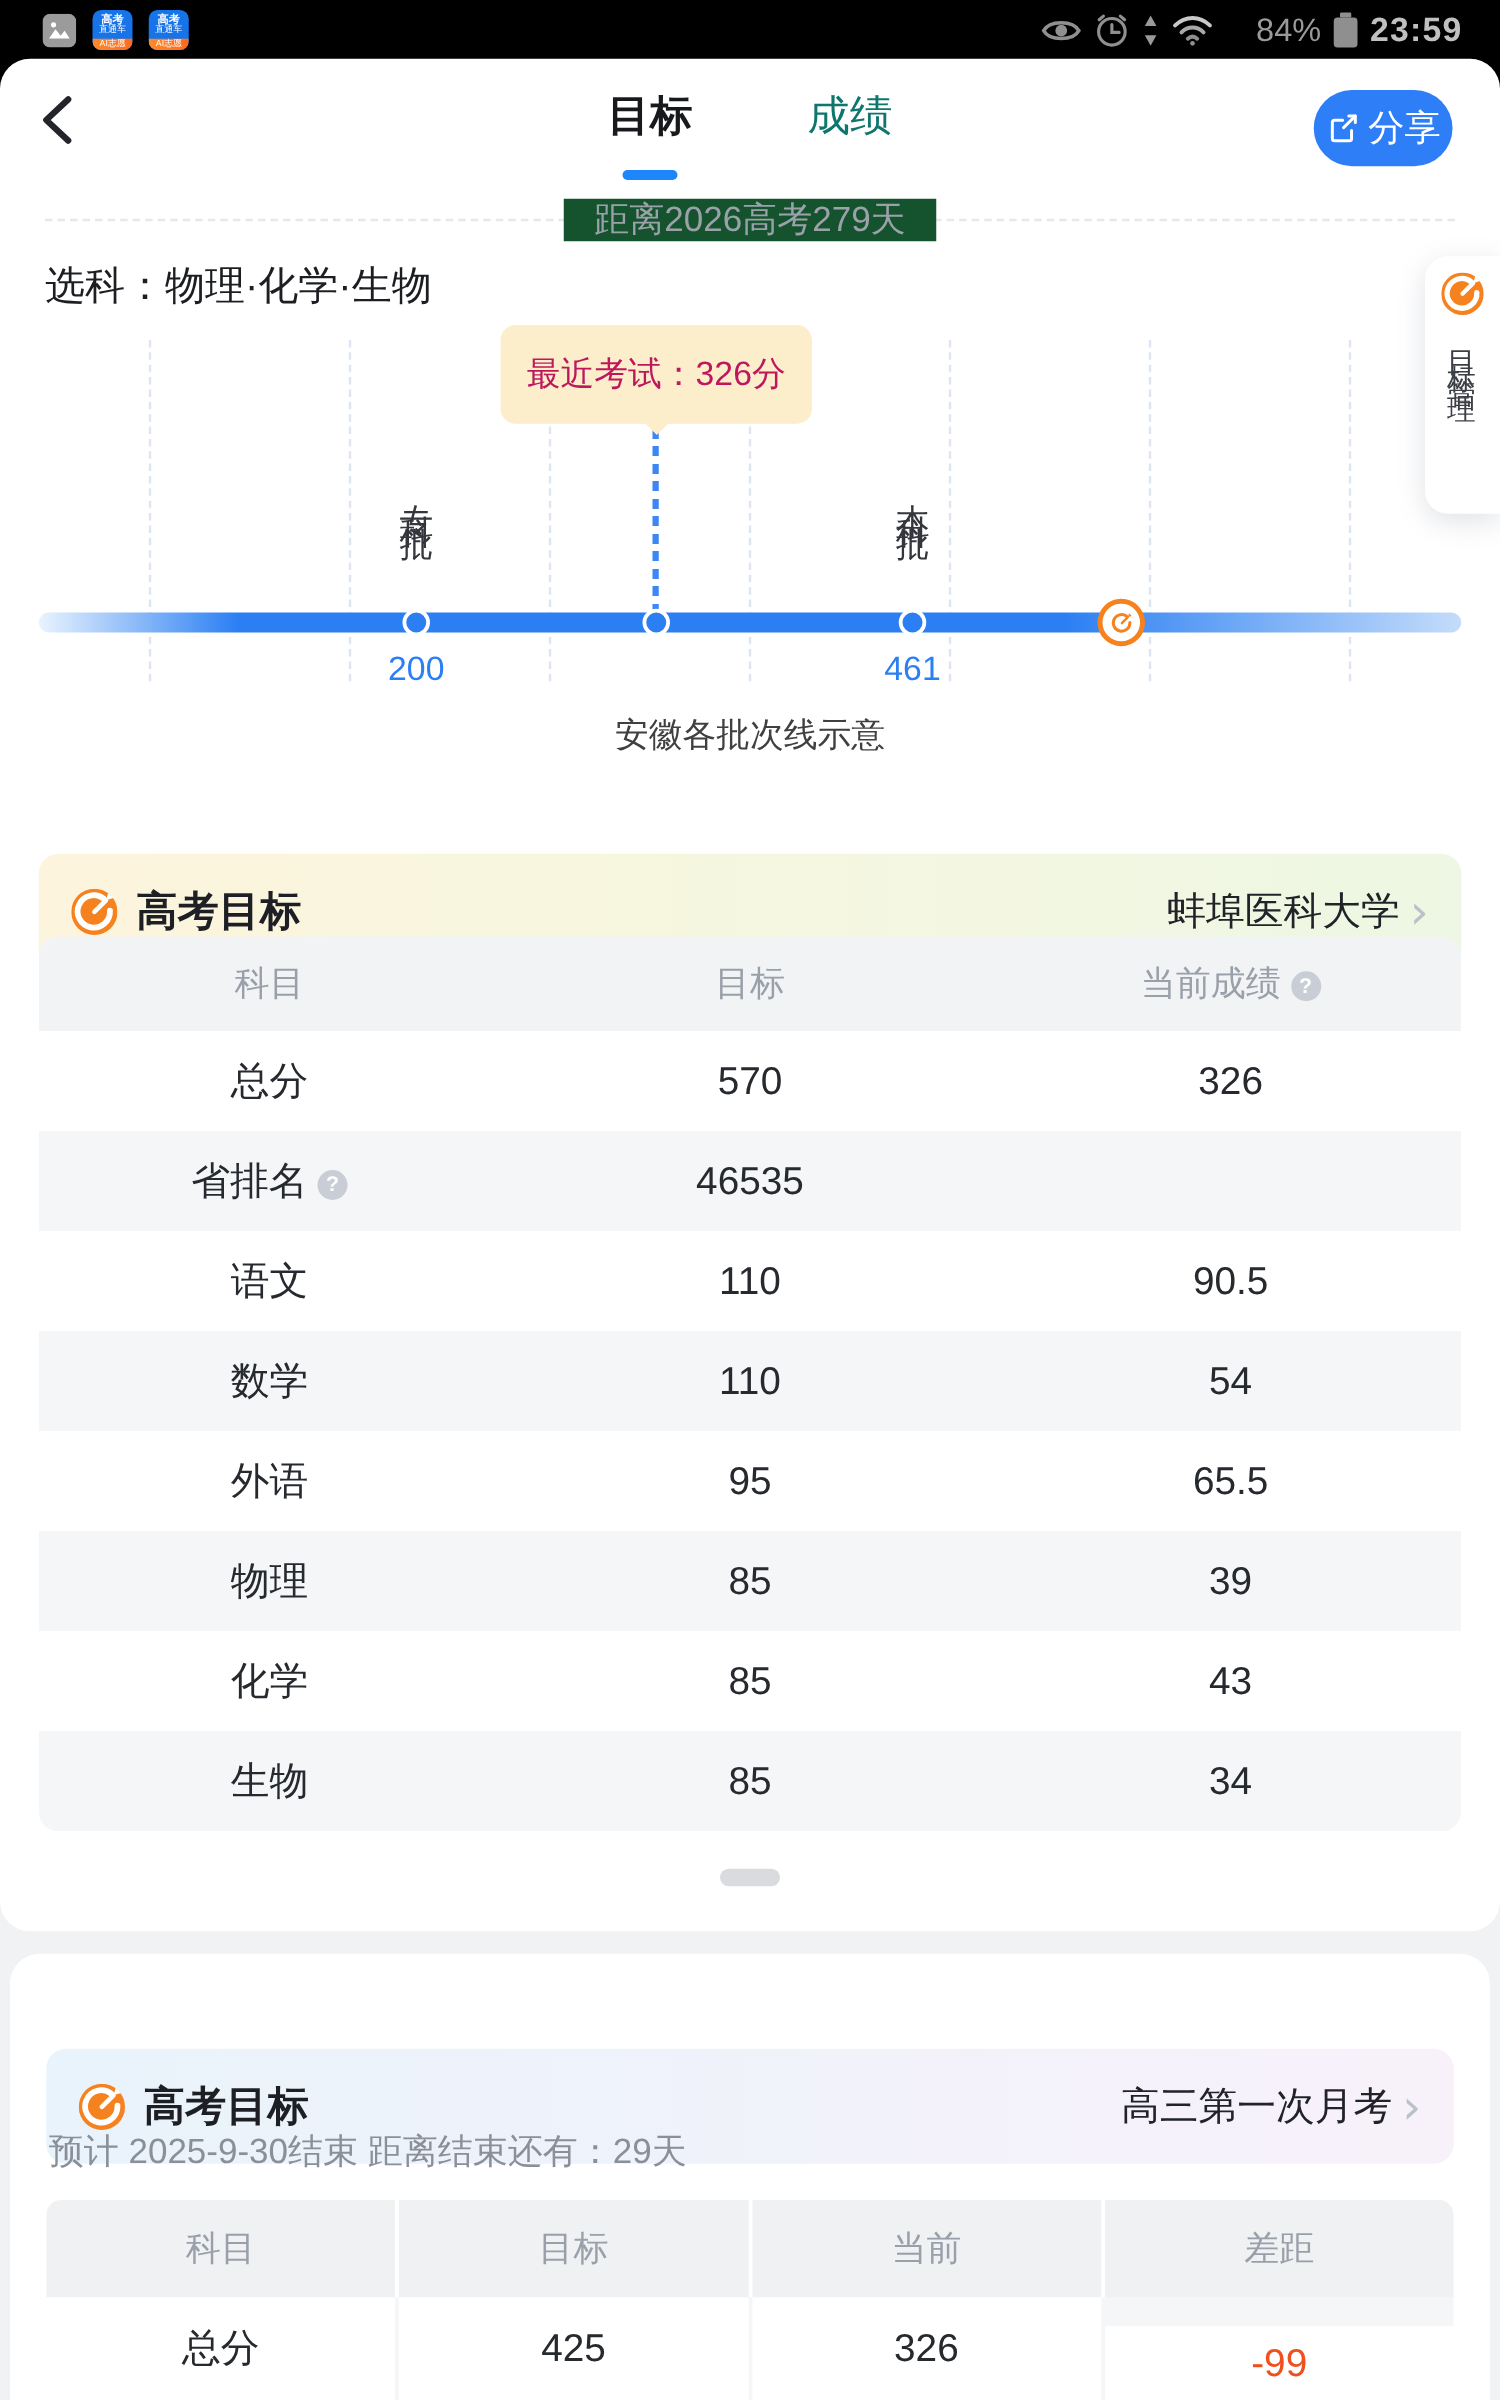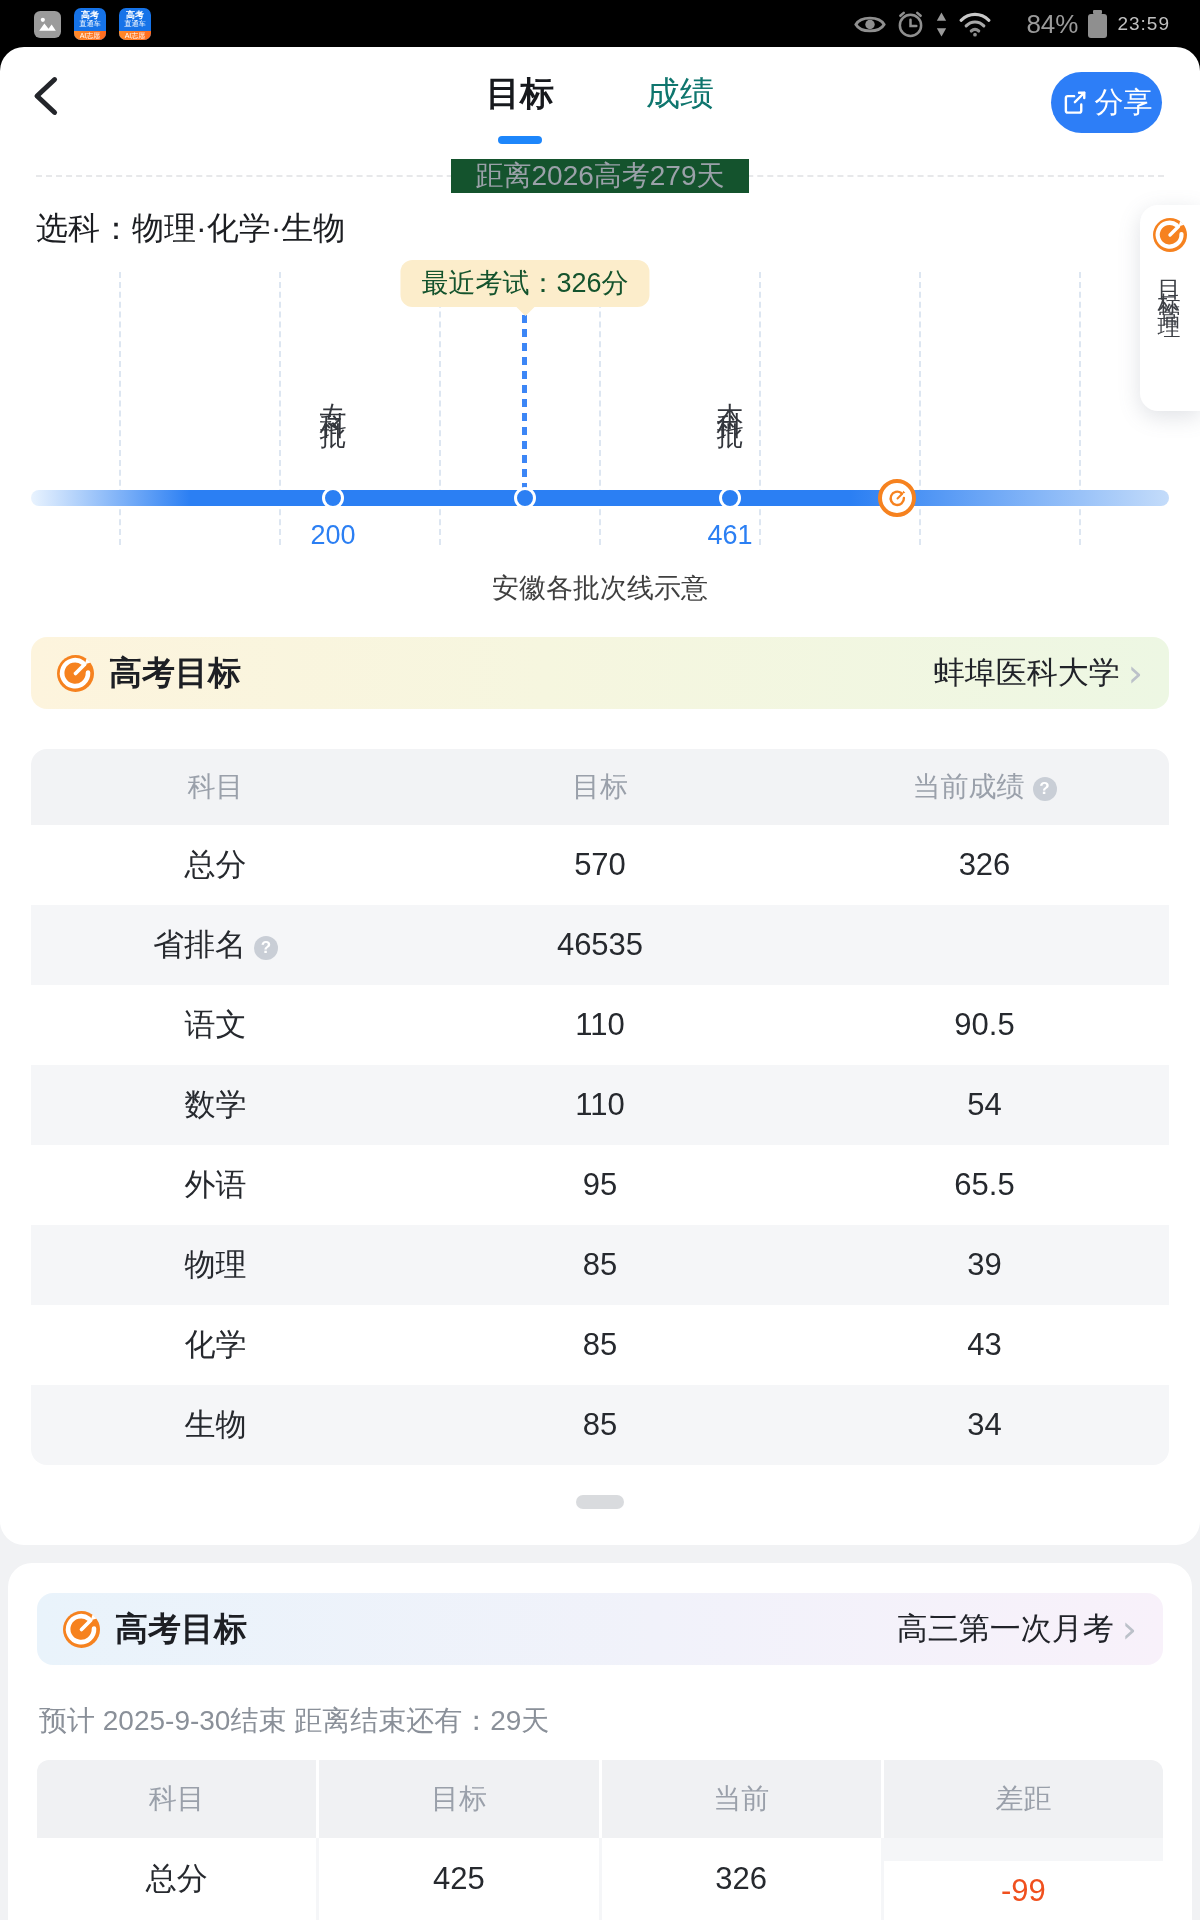--- a/index.html
+++ b/index.html
@@ -13,21 +13,21 @@
   .statusbar{position:absolute;top:0;left:0;width:1200px;height:71px;background:#000;}
   .sb-left{position:absolute;left:34px;top:8px;display:flex;gap:13px;align-items:center;height:32px;}
   .sb-right{position:absolute;right:30px;top:8px;display:flex;gap:10px;align-items:center;height:32px;}
   .shot-icon{width:27px;height:27px;}
   .app-badge{width:32px;height:32px;border-radius:7px;overflow:hidden;background:#1673e8;display:flex;flex-direction:column;}
   .app-badge .ab-top{flex:1;display:flex;flex-direction:column;align-items:center;justify-content:center;color:#fff;line-height:1;}
   .app-badge .ab-l1{font-size:9px;font-weight:bold;}
   .app-badge .ab-l2{font-size:8px;transform:scale(.9);}
   .app-badge .ab-foot{height:9px;background:linear-gradient(90deg,#ff8a2a,#ff6a1e);color:#fff;font-size:7px;line-height:9px;text-align:center;transform-origin:center;}
   .sb-text{color:#9a9a9a;font-size:26px;margin-left:24px;}
-  .sb-time{color:#c0c0c0;font-size:19px;font-weight:normal;letter-spacing:1px;}
+  .sb-time{color:#c0c0c0;font-size:27px;font-weight:bold;letter-spacing:1px;}
   .battery{width:19px;height:28px;position:relative;}
   .battery .tip{position:absolute;top:0;left:5px;width:9px;height:4px;background:#8f8f8f;border-radius:1px;}
   .battery .body{position:absolute;top:4px;left:0;width:19px;height:24px;background:#8f8f8f;border-radius:3px;}
   
   .sheet1{position:absolute;top:47px;left:0;width:1200px;height:1498px;background:#fff;border-radius:24px;z-index:2;}
   
   .back-btn{position:absolute;left:26px;top:27px;width:44px;height:44px;}
   .tab{position:absolute;top:26px;width:140px;text-align:center;font-size:34px;line-height:40px;}
   .tab-goal{left:450px;color:#17191d;font-weight:bold;}
   .tab-score{left:610px;color:#0f766e;}
@@ -35,39 +35,39 @@
   .share-btn{position:absolute;left:1051px;top:25px;width:111px;height:61px;border-radius:31px;background:#2d7ef7;
     display:flex;align-items:center;justify-content:center;gap:7px;color:#fff;font-size:29px;}
   
   .dash-line{position:absolute;left:36px;top:128px;width:1128px;border-top:2px dashed #e7e8ea;}
   .countdown-wrap{position:absolute;left:0;top:112px;width:100%;text-align:center;}
   .countdown-wrap span{display:inline-block;background:#14532d;padding:0 24px;font-size:28px;line-height:34px;color:#9ba1a9;}
   
   .subjects{position:absolute;left:36px;top:160px;font-size:32px;color:#1c1e22;font-weight:500;}
   
   .gline{position:absolute;top:225px;height:273px;width:0;border-left:2px dashed #dde6f1;}
-  .tooltip{position:absolute;left:525px;top:213px;transform:translateX(-50%);background:#fcedcb;color:#14532d;
-    font-size:27px;line-height:27px;padding:10px 21px;border-radius:12px;white-space:nowrap;}
+  .tooltip{position:absolute;left:525px;top:213px;transform:translateX(-50%);background:#fcedcb;color:#be185d;
+    font-size:27px;line-height:27px;padding:26px 21px;border-radius:12px;white-space:nowrap;}
   .tooltip::after{content:"";position:absolute;left:50%;bottom:-9px;transform:translateX(-50%);
     border:10px solid transparent;border-top:10px solid #fcedcb;border-bottom:none;}
   .vdots{position:absolute;left:522px;top:268px;width:5px;height:176px;
     background:repeating-linear-gradient(180deg,#3c86f6 0px,#3c86f6 8px,transparent 8px,transparent 14px);}
   .vlabel{position:absolute;top:334px;transform:translateX(-50%);writing-mode:vertical-rl;text-orientation:upright;
     font-size:27px;letter-spacing:10px;color:#33363c;}
   .tline{position:absolute;left:31px;top:443px;width:1138px;height:16px;border-radius:8px;
     background:linear-gradient(90deg,#e9f3fe 0%,#2b7ff3 14%,#2b7ff3 72%,#c4dcfa 100%);}
   .tdot{position:absolute;top:440px;width:16px;height:16px;border-radius:50%;background:#2b7ff3;
     border:3px solid #fff;transform:translateX(-50%);}
   .tmark{position:absolute;left:897px;top:451px;width:30px;height:30px;transform:translate(-50%,-50%);
     background:#fff;border:4px solid #f6821f;border-radius:50%;display:flex;align-items:center;justify-content:center;}
   .tval{position:absolute;top:473px;transform:translateX(-50%);color:#2b7ff3;font-size:27px;line-height:30px;}
   .chart-caption{position:absolute;left:0;top:527px;width:100%;text-align:center;font-size:27px;line-height:28px;color:#404040;}
   
-  .banner{position:absolute;left:31px;width:1138px;height:72px;border-radius:16px;display:flex;align-items:center;
-    padding:0 26px;box-sizing:border-box;}
+  .banner{position:absolute;left:31px;width:1138px;height:92px;border-radius:16px;display:flex;align-items:center;
+    padding:0 26px;box-sizing:border-box;margin-top:46px;}
   .banner1{top:590px;background:linear-gradient(90deg,#fdf4dd 0%,#f6f6df 45%,#edf7e3 100%);}
   .ticon{width:37px;height:37px;margin-right:15px;flex:0 0 auto;}
   .banner-title{font-size:33px;font-weight:bold;color:#1d1f24;}
   .banner-right{margin-left:auto;display:flex;align-items:center;gap:8px;font-size:31px;color:#212329;}
   .chev{color:#bcc1c9;font-size:38px;line-height:31px;font-family:"DejaVu Sans",sans-serif;}
   
   .table1{position:absolute;left:31px;top:702px;width:1138px;border-radius:16px;overflow:hidden;}
   .t1row{display:flex;align-items:center;height:80px;background:#fff;}
   .t1row.hdr{height:76px;background:#f2f3f5;}
   .t1row.alt{background:#f5f6f8;}

